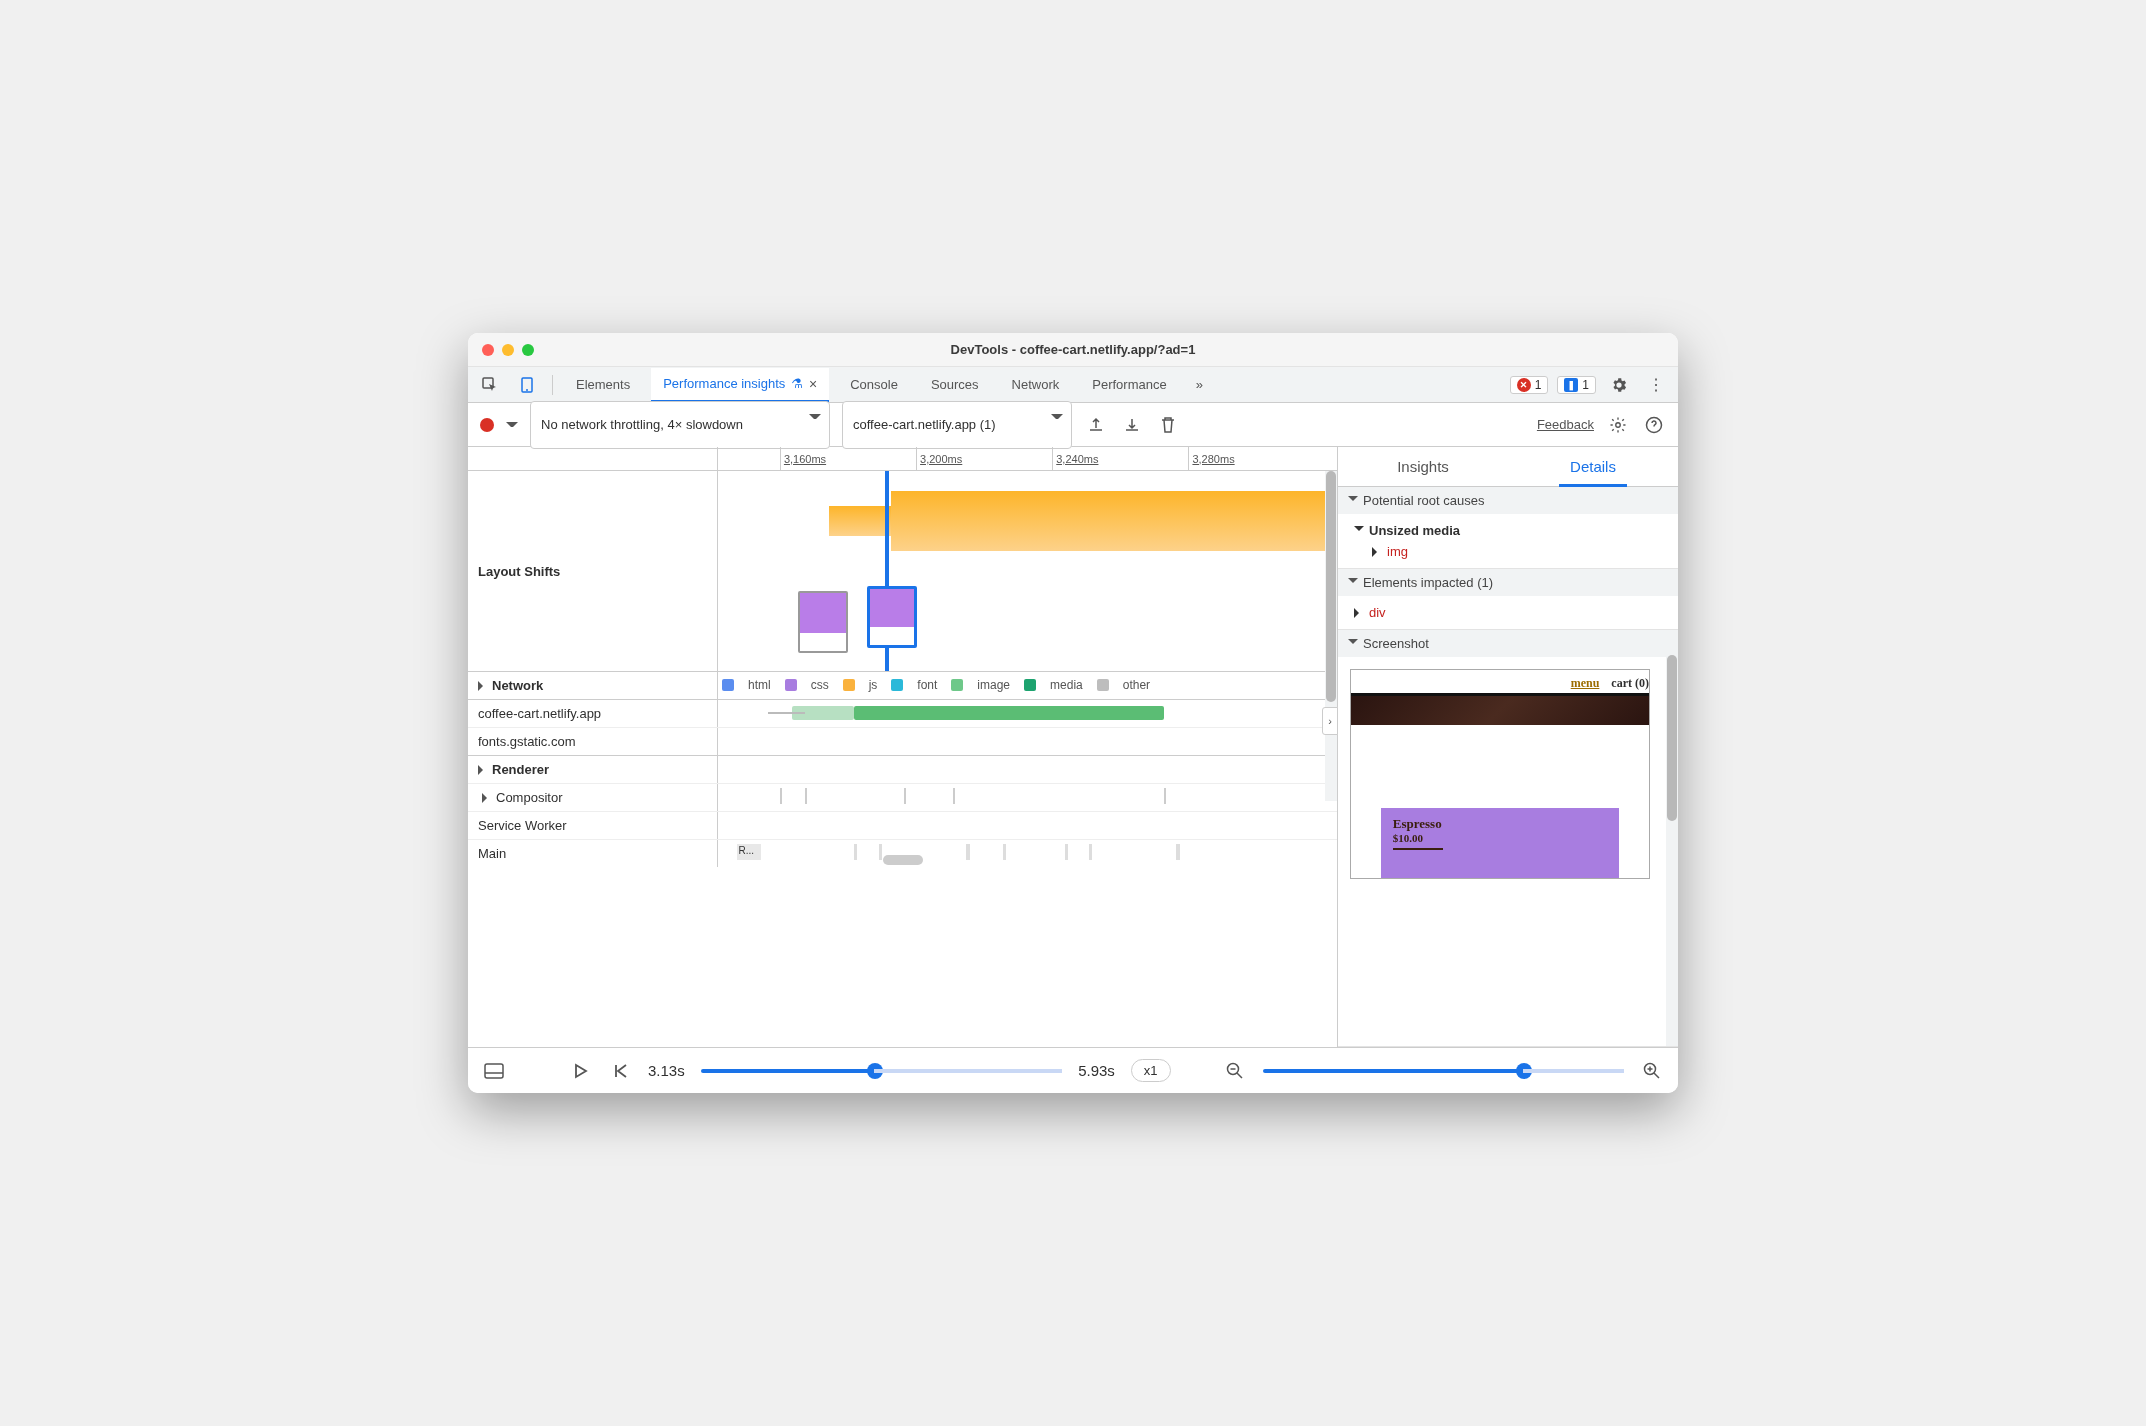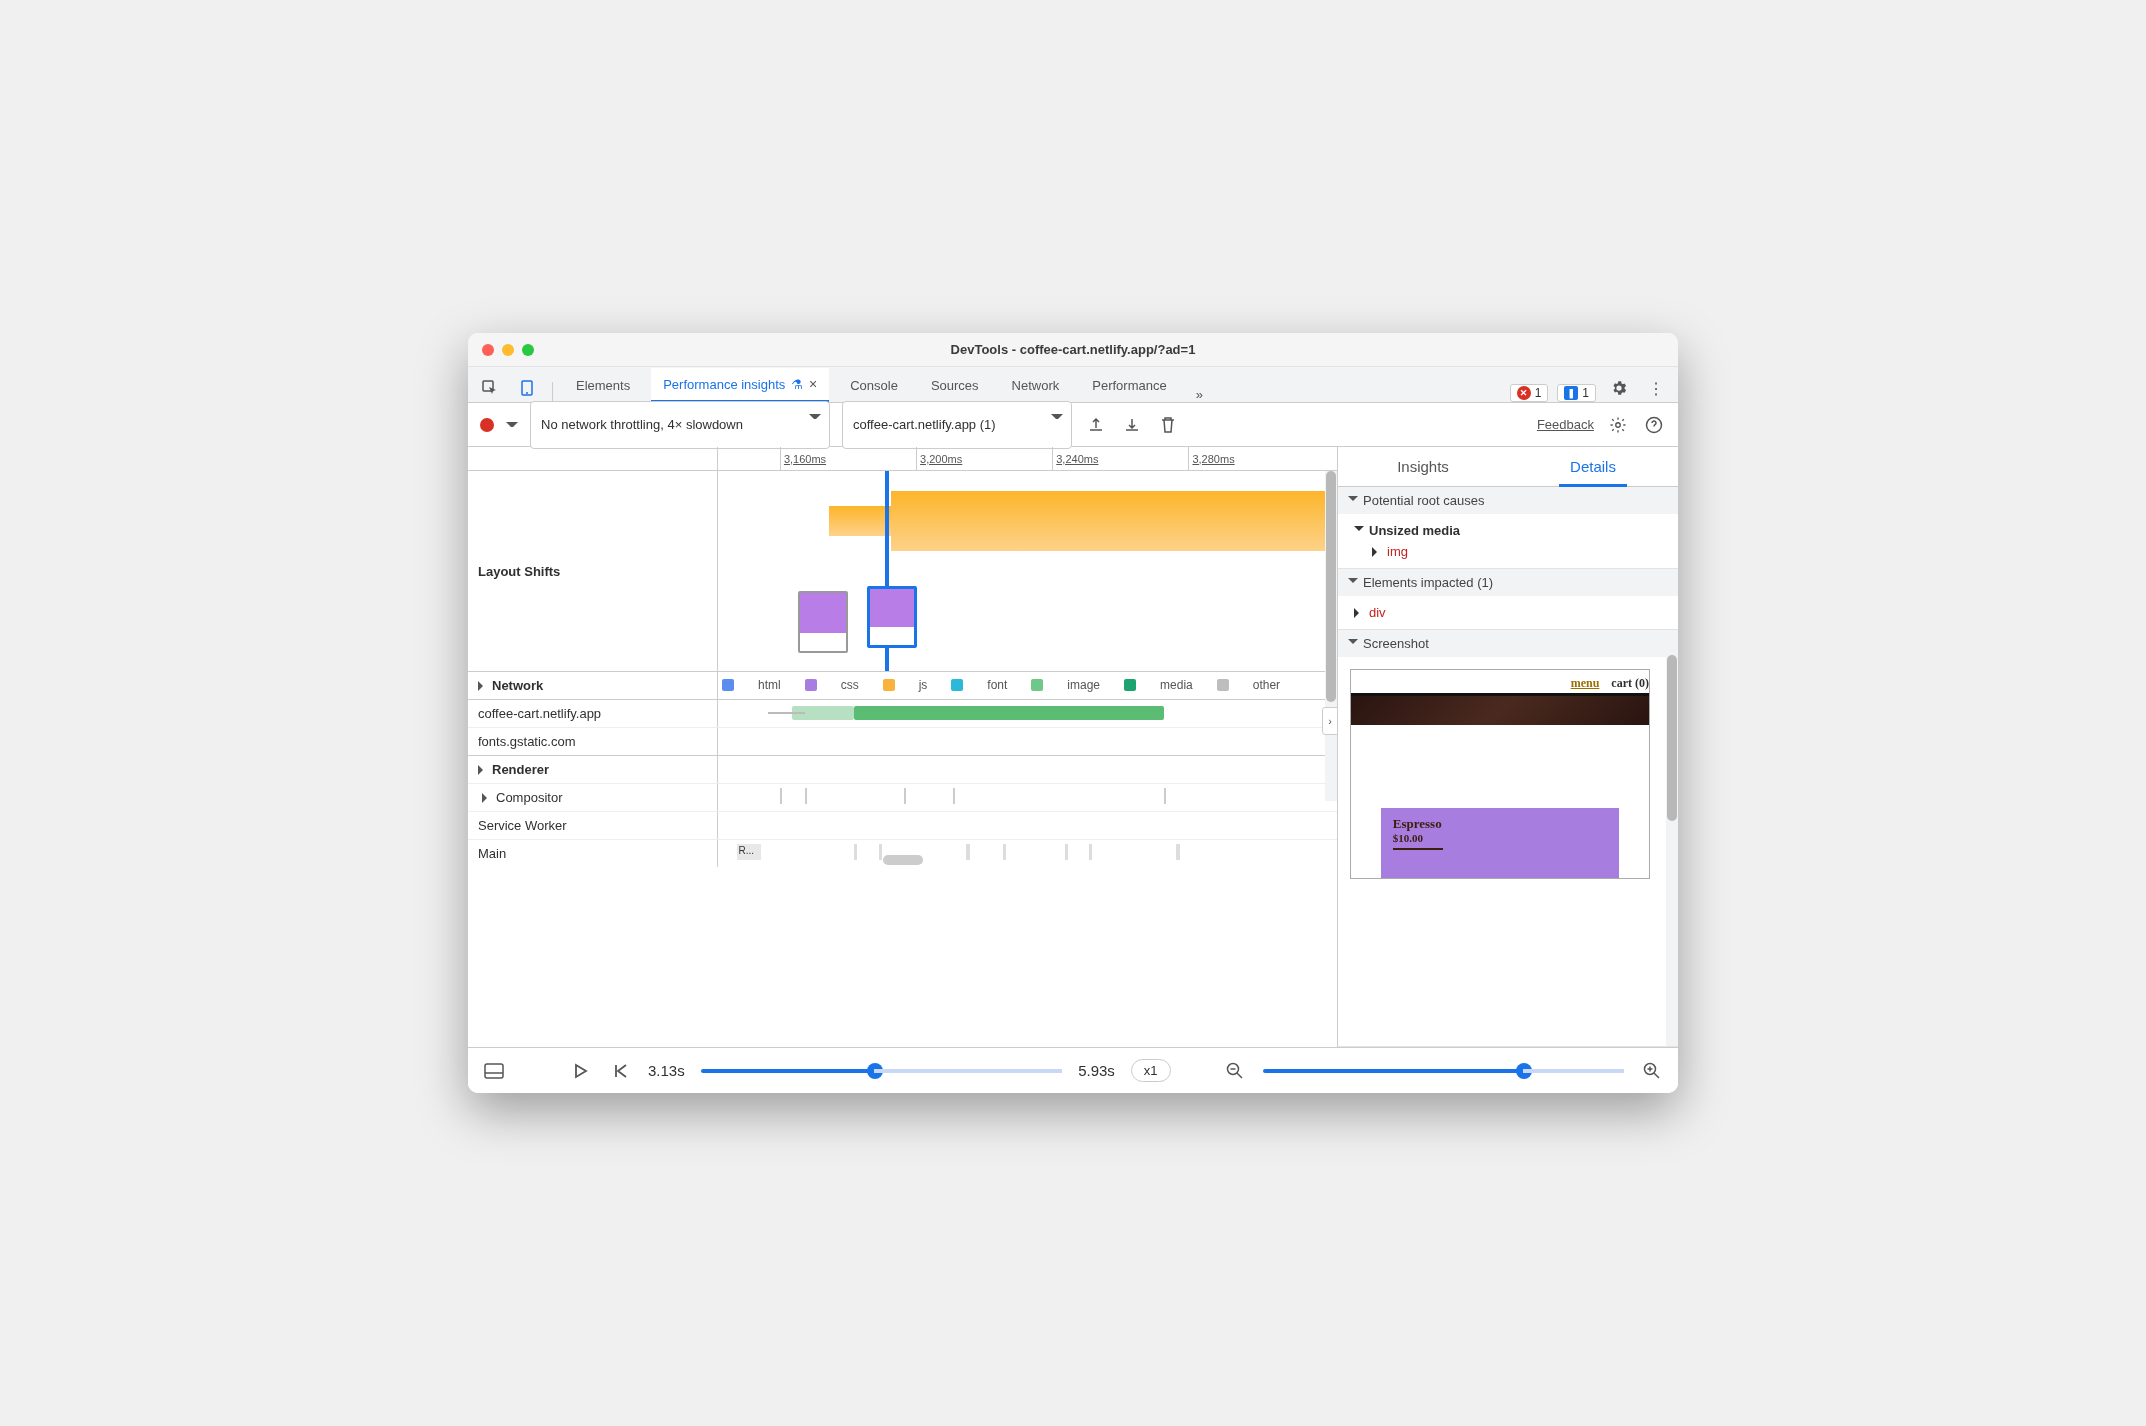--- a/index.html
+++ b/index.html
@@ -4,21 +4,21 @@
 <style>
   * { box-sizing: border-box; margin: 0; padding: 0; }
   body { font-family: -apple-system, "Helvetica Neue", Arial, sans-serif; font-size: 13px; color: #303030; background: #f0f0f0; display: flex; align-items: center; justify-content: center; height: 100vh; }
   .window { width: 1210px; height: 760px; background: #fff; border-radius: 10px; box-shadow: 0 18px 50px rgba(0,0,0,.35); display: flex; flex-direction: column; overflow: hidden; }
   .titlebar { height: 34px; background: #f5f5f5; border-bottom: 1px solid #e3e3e3; display: flex; align-items: center; position: relative; }
   .traffic { display: flex; gap: 8px; padding-left: 14px; }
   .tl { width: 12px; height: 12px; border-radius: 50%; }
   .tl.r { background: #ff5f57; } .tl.y { background: #febc2e; } .tl.g { background: #28c840; }
   .title { position: absolute; left: 0; right: 0; text-align: center; font-weight: 600; color: #3b3b3b; }
 
-  .tabs { height: 36px; border-bottom: 1px solid #ccc; display: flex; align-items: flex-end; padding: 0 8px; gap: 9px; background: #f1f3f4; }
+  .tabs { height: 36px; border-bottom: 1px solid #ccc; display: flex; align-items: center; padding: 0 8px; gap: 9px; background: #f1f3f4; }
   .tool-icon { width: 28px; height: 28px; display: flex; align-items: center; justify-content: center; color: #555; border-radius: 3px; }
   .tab { padding: 0 12px; height: 34px; display: flex; align-items: center; gap: 6px; color: #555; cursor: default; }
   .tab.active { color: #1a73e8; border-bottom: 2px solid #1a73e8; background: #fff; font-weight: 500; }
   .sep { width: 1px; height: 20px; background: #ccc; margin: 0 2px; }
   .badge { display: flex; align-items: center; gap: 4px; background: #fff; border: 1px solid #ccc; border-radius: 3px; padding: 1px 6px; font-size: 12px; }
   .badge .ico { width: 14px; height: 14px; border-radius: 50%; color: #fff; font-size: 9px; font-weight: 700; display: flex; align-items: center; justify-content: center; }
   .spacer { flex: 1; }
 
   .toolbar { height: 44px; border-bottom: 1px solid #ccc; display: flex; align-items: center; padding: 0 12px; gap: 12px; background: #fff; }
   .rec { width: 14px; height: 14px; border-radius: 50%; background: #d93025; }
@@ -42,21 +42,21 @@
   .row .lab { width: 250px; padding: 6px 10px; border-right: 1px solid #ccc; display: flex; align-items: center; gap: 4px; font-size: 13px; }
   .row .track { flex: 1; position: relative; min-height: 26px; }
   .bold { font-weight: 700; }
   .tri { width: 0; height: 0; border: 5px solid transparent; border-left-color: #555; }
   .tri.open { transform: rotate(90deg); }
 
   .thumb { position: absolute; width: 50px; height: 62px; background: #b97de8; border: 2px solid #999; border-radius: 2px; overflow: hidden; top: 8px; }
   .thumb .bar { position: absolute; bottom: 0; left: 0; right: 0; height: 18px; background: #fff; }
   .thumb.sel { border: 3px solid #1a73e8; }
 
-  .legend { display: flex; gap: 24px; align-items: center; font-size: 12px; color: #555; padding-left: 4px; }
+  .legend { display: flex; gap: 14px; align-items: center; font-size: 12px; color: #555; padding-left: 4px; }
   .sw { width: 12px; height: 12px; border-radius: 2px; }
 
   .netbar { position: absolute; height: 14px; border-radius: 2px; top: 6px; }
 
   .collapse-handle { position: absolute; right: -1px; top: 260px; width: 16px; height: 28px; background: #fff; border: 1px solid #ccc; border-radius: 3px 0 0 3px; display: flex; align-items: center; justify-content: center; font-size: 11px; color: #555; z-index: 5; }
 
   .rtabs { height: 40px; display: flex; border-bottom: 1px solid #ccc; }
   .rtab { flex: 1; display: flex; align-items: center; justify-content: center; font-size: 15px; color: #555; }
   .rtab.active { color: #1a73e8; font-weight: 500; position: relative; }
   .rtab.active::after { content: ""; position: absolute; bottom: -1px; left: 30%; right: 30%; height: 3px; background: #1a73e8; }

